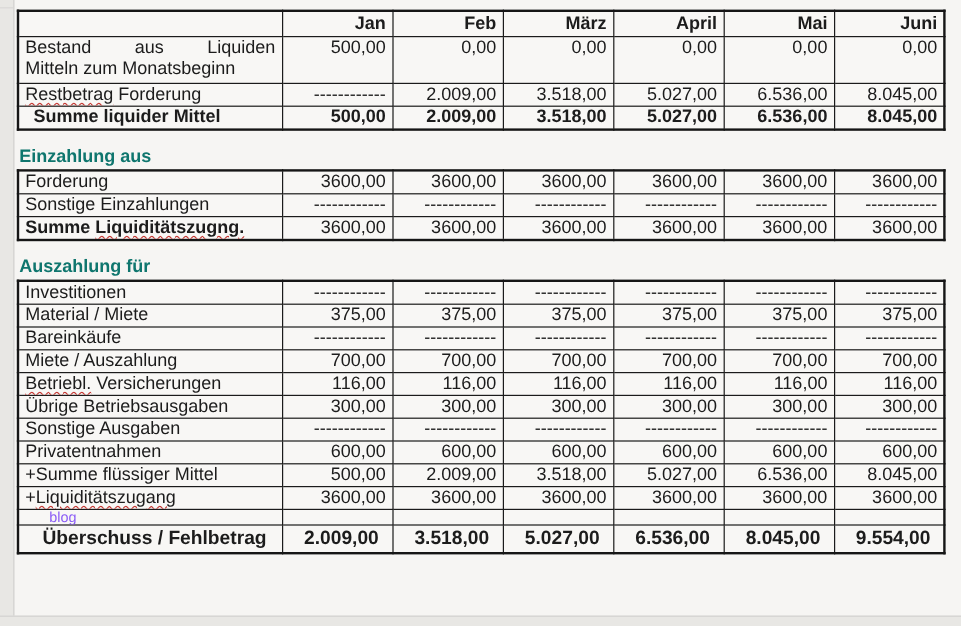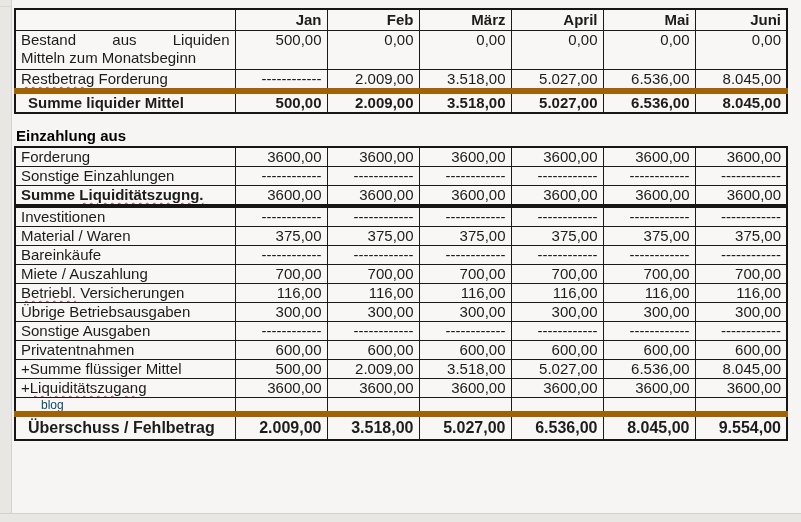--- a/index.html
+++ b/index.html
@@ -9,32 +9,32 @@
   .margin-bottom{position:absolute;left:0;top:513px;width:801px;height:9px;background:#e8e7e4;border-top:1px solid #d3d2d0;}
   .content{position:absolute;left:14px;top:8px;width:776px;}
   table{border-collapse:collapse;table-layout:fixed;width:764px;background:#f8f7f5;border:2px solid #161616;}
   col.c-label{width:220px;}
   col.c-month{width:92px;}
   th,td{border:1px solid #1b1b1b;font-size:15px;line-height:18px;height:18px;color:#1c1c1c;
         padding:0 5px;vertical-align:top;white-space:nowrap;overflow:hidden;}
   th{text-align:right;font-weight:bold;height:20px;line-height:20px;}
   td.lbl{text-align:left;}
   td.num{text-align:right;}
-  tr.thick td{border-top:6px solid #a16207;padding-left:12px;}
+  tr.thick td{border-top:1px solid #a16207;padding-left:12px;}
   .bl{font-weight:bold;}
   td.num.bv{font-weight:bold;}
   tr.kind-two-line td{height:38px;}
   tr.kind-two-line td.lbl{height:auto;}
   tr.kind-empty td{height:12px;line-height:12px;}
-  tr.kind-final td{height:22px;line-height:22px;font-size:16px;}
+  tr.kind-final td{height:22px;line-height:22px;font-size:16px;text-align:center;}
   .just{display:flex;justify-content:space-between;line-height:18px;}
   .wavy{text-decoration-line:underline;text-decoration-style:wavy;text-decoration-color:#c63b36;
         text-decoration-thickness:1px;text-underline-offset:2px;}
-  .section-title{font-weight:bold;font-size:15px;color:#000000;margin:13px 0 2px 2px;line-height:17px;}
-  .watermark{color:#0c4a6e;font-size:12px;line-height:12px;margin-left:20px;font-weight:normal;}
+  .section-title{font-weight:bold;font-size:15px;color:#0f766e;margin:13px 0 2px 2px;line-height:17px;}
+  .watermark{color:#8b5cf6;font-size:12px;line-height:12px;margin-left:20px;font-weight:normal;}
 </style>
 </head>
 <body>
 
 <div class="page">
   <div class="margin-left"></div>
   <div class="grid-h"></div>
 
   <div class="content">
 
@@ -133,20 +133,21 @@
             <td class="num">3600,00</td>
             <td class="num">3600,00</td>
             <td class="num">3600,00</td>
             <td class="num">3600,00</td>
             <td class="num">3600,00</td>
             <td class="num">3600,00</td>
           </tr>
         </tbody>
     </table>
 
+    <div class="section-title">Auszahlung für</div>
 
     <table>
       <colgroup>
         <col class="c-label">
           <col class="c-month">
           <col class="c-month">
           <col class="c-month">
         <col class="c-month">
           <col class="c-month">
           <col class="c-month">
@@ -155,21 +156,21 @@
           <tr>
             <td class="lbl"><span>Investitionen</span></td>
             <td class="num">------------</td>
             <td class="num">------------</td>
             <td class="num">------------</td>
             <td class="num">------------</td>
             <td class="num">------------</td>
             <td class="num">------------</td>
           </tr>
           <tr>
-            <td class="lbl"><span>Material / Waren</span></td>
+            <td class="lbl"><span>Material / Miete</span></td>
             <td class="num">375,00</td>
             <td class="num">375,00</td>
             <td class="num">375,00</td>
             <td class="num">375,00</td>
             <td class="num">375,00</td>
             <td class="num">375,00</td>
           </tr>
           <tr>
             <td class="lbl"><span>Bareinkäufe</span></td>
             <td class="num">------------</td>

